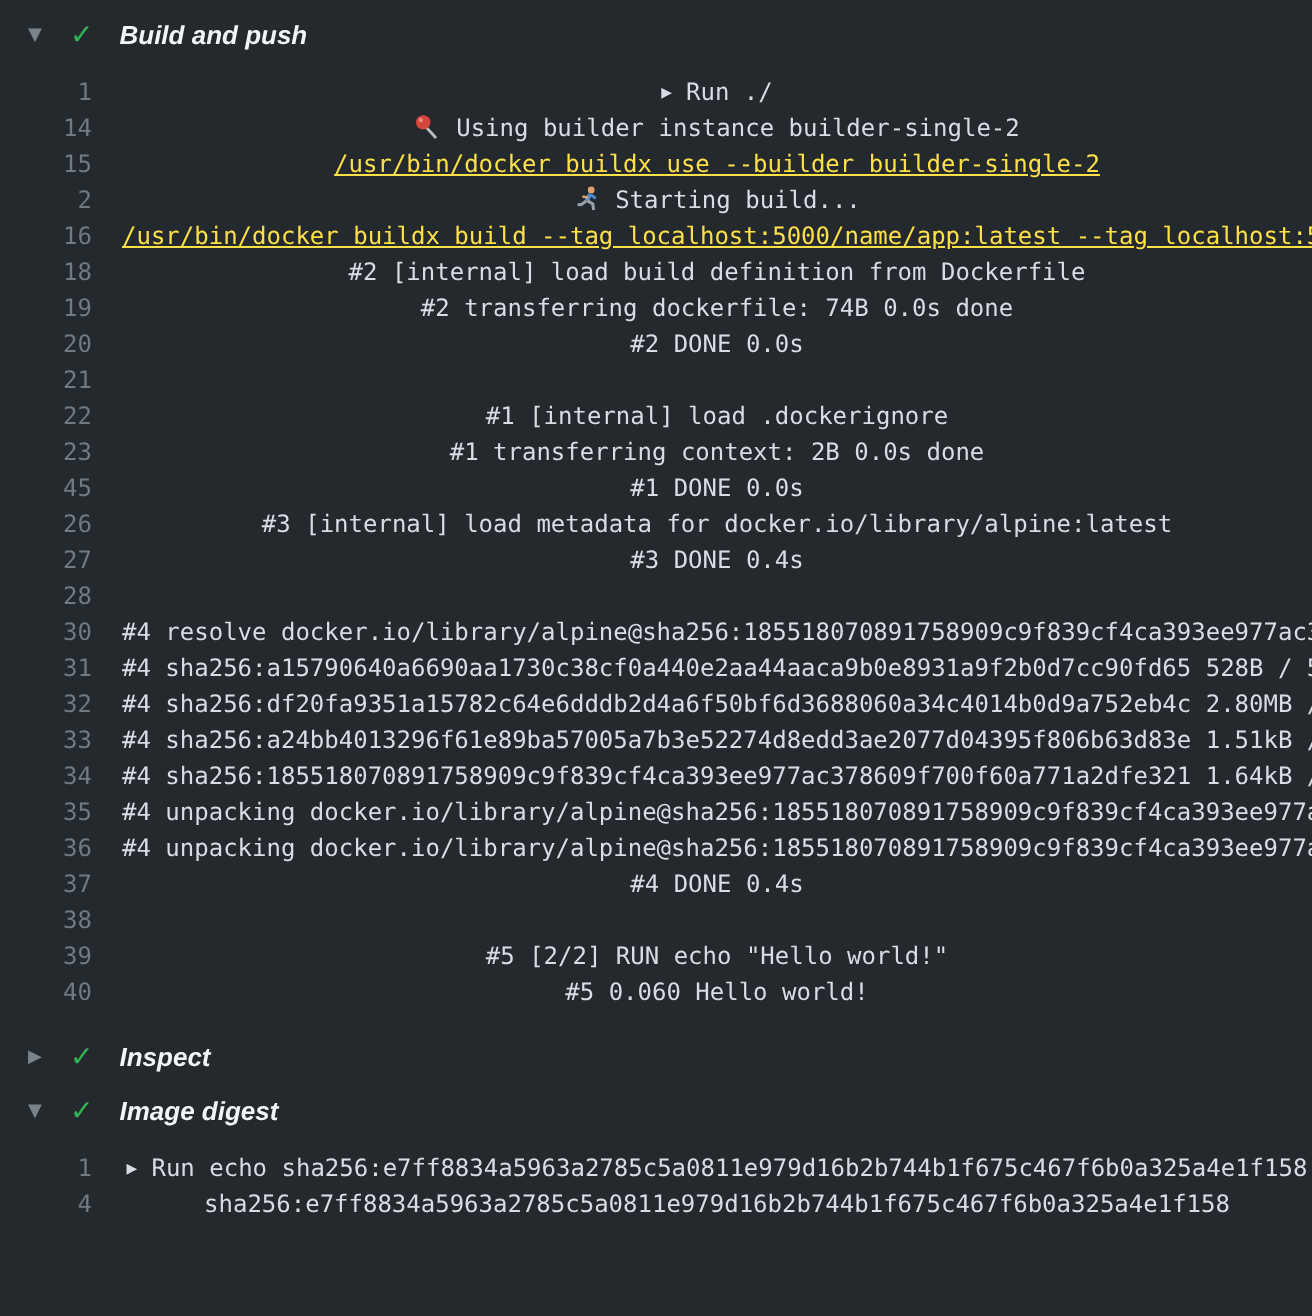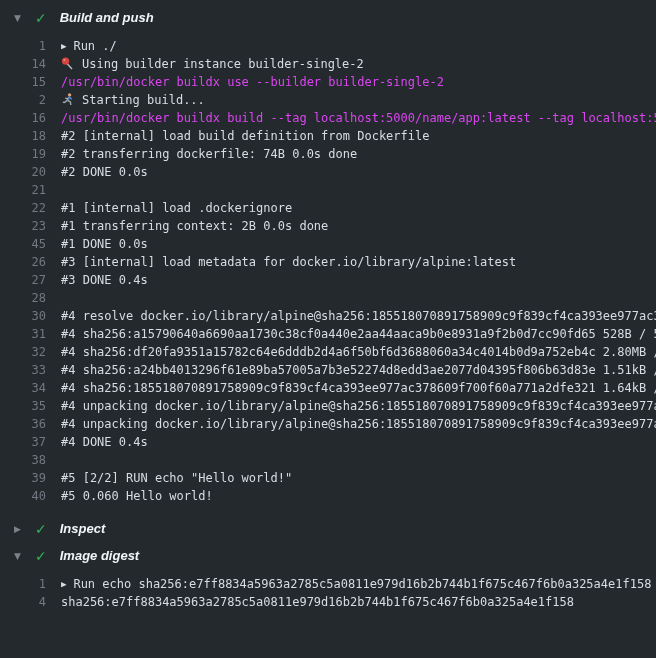--- a/index.html
+++ b/index.html
@@ -61,22 +61,23 @@
     margin-left: 20px;
     text-align: right;
     color: #717981;
     cursor: pointer;
   }
   .lt {
     margin-left: 15px;
     flex: 1 1 auto;
     overflow: hidden;
     white-space: pre;
+    text-align: center;
   }
-  .lt.cmd { color: #d946ef; }
+  .lt.cmd { color: #fde047; text-decoration: underline; }
   .run-caret {
     display: inline-block;
     font-size: 9px;
     color: #d8dde3;
     margin-right: 7px;
     cursor: pointer;
     transform: translateY(-1px);
   }
   .inline-icon {
     display: inline-block;

